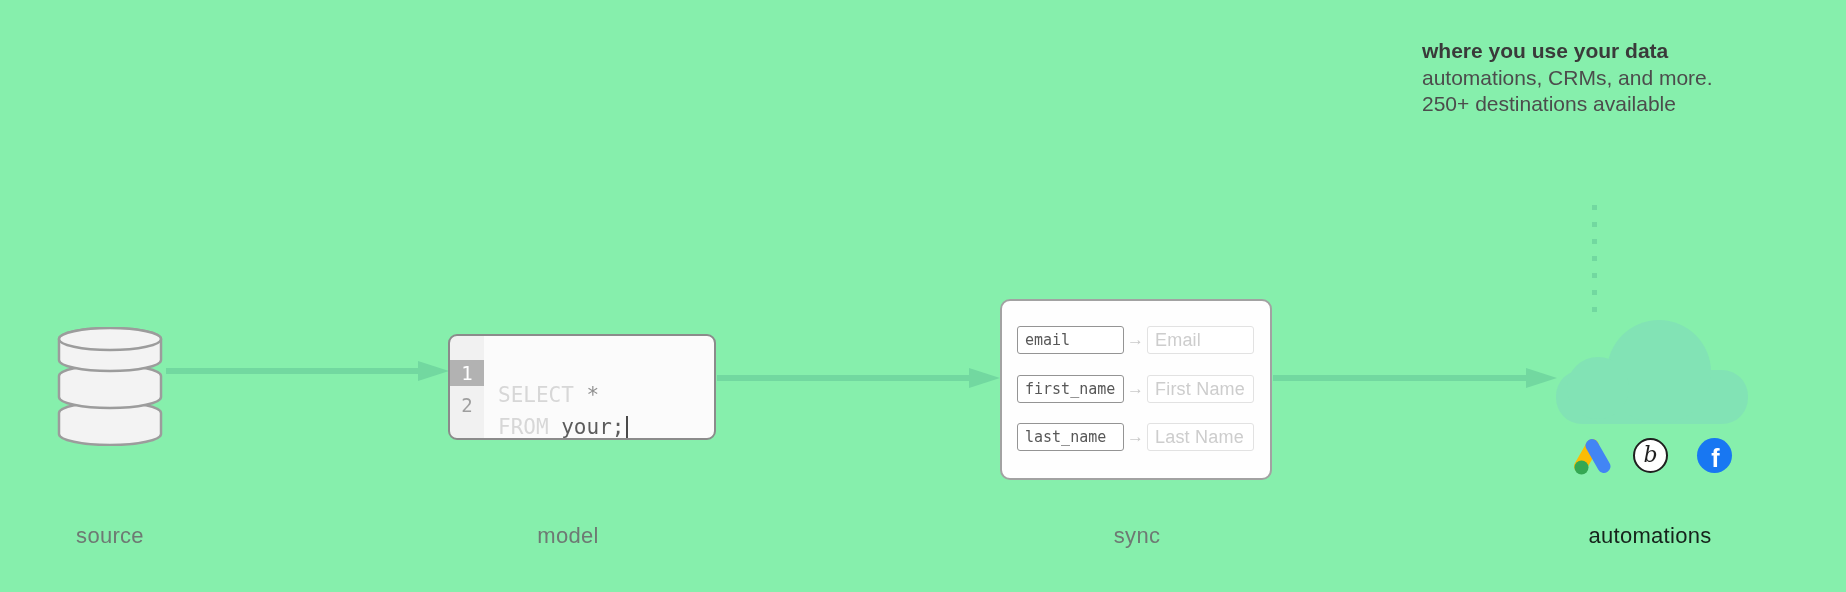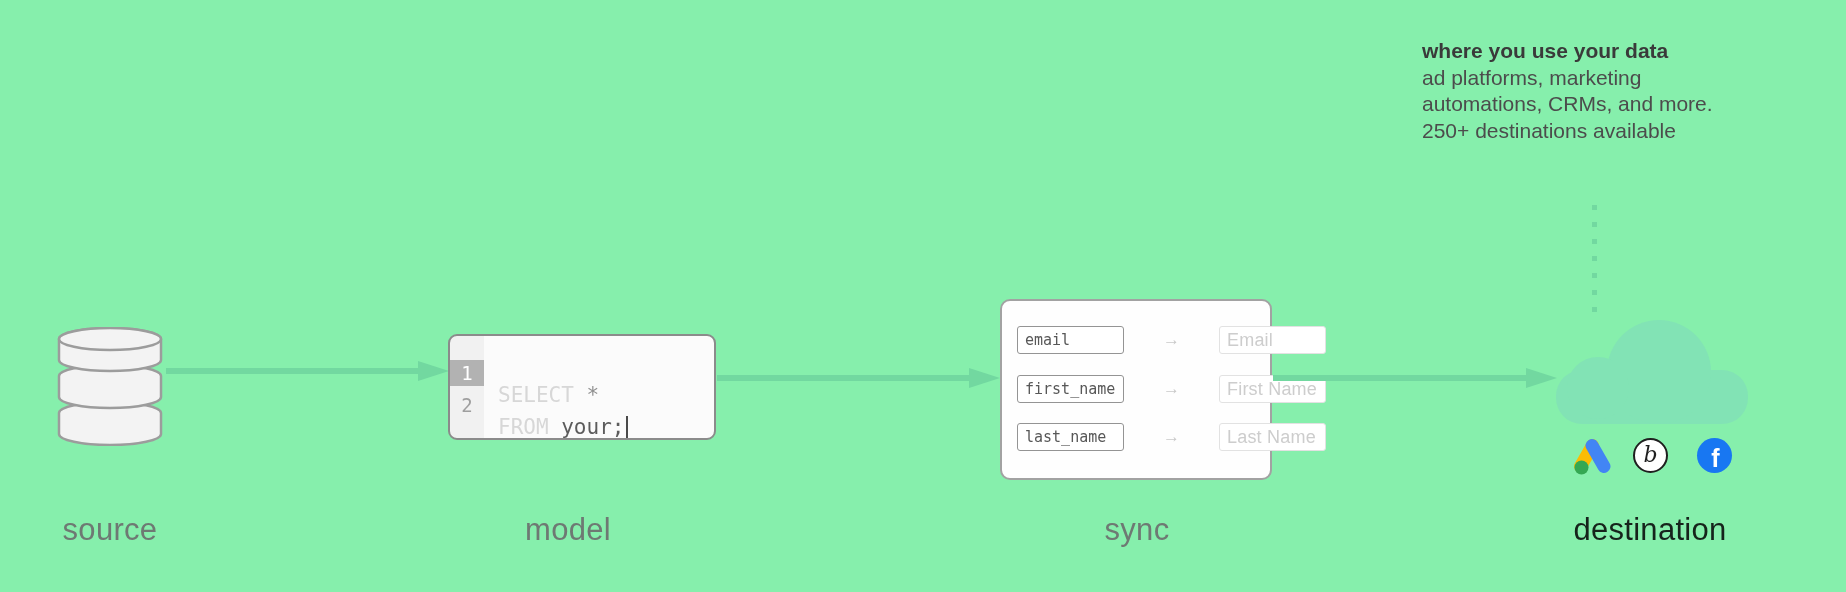--- a/index.html
+++ b/index.html
@@ -46,21 +46,21 @@
   .code-kw { color:#d7d7d7; }
   .code-op { color:#8f8f8f; }
   .code-dark { color:#5c5c5c; }
   .caret { display:inline-block; width:2px; height:22px; background:#4a4a4a; margin-left:2px; vertical-align:-4px; }
 
   
   .sync-panel {
     position:absolute; left:1000px; top:299px; width:272px; height:181px; box-sizing:border-box;
     border:2px solid #a2a2a2; border-radius:10px; background:#fefefe;
   }
-  .map-row { position:absolute; left:15px; display:flex; align-items:center; height:28px;gap:36px; }
+  .map-row { position:absolute; left:15px; display:flex; align-items:center; height:28px; }
   .map-row-1 { top:25px; } .map-row-2 { top:74px; } .map-row-3 { top:122px; }
   .field-box {
     box-sizing:border-box; width:107px; height:28px; border:1.5px solid #949494; border-radius:3px;
     font-family:"DejaVu Sans Mono", monospace; font-size:15px; color:#585858;
     display:flex; align-items:center; padding-left:7px; background:#ffffff;
   }
   .map-arrow { width:23px; text-align:center; color:#c9c9c9; font-size:17px; }
   .mapped-box {
     box-sizing:border-box; width:107px; height:28px; border:1.5px solid #e2e2e2; border-radius:3px;
     font-size:18px; color:#cdcdcd; letter-spacing:0.2px;
@@ -78,36 +78,35 @@
   .braze-icon span { transform:translateY(-1px); }
   .fb-icon {
     position:absolute; left:1697px; top:438px; width:35px; height:35px; border-radius:50%;
     background:#1877f2; color:#ffffff; display:flex; align-items:center; justify-content:center;
     font-weight:bold; font-size:25px; overflow:hidden;
   }
   .fb-icon span { transform:translate(1px,3px); }
 
   
   .stage-label {
-    position:absolute; top:512px; transform:translateX(-50%);
-    font-size:31px; color:#6e7973; letter-spacing:0.3px; white-space:nowrap;
+    position:absolute; top:523px; transform:translateX(-50%);
+    font-size:22px; color:#6e7973; letter-spacing:0.3px; white-space:nowrap;
   }
   .stage-label.src { left:110px; }
   .stage-label.mdl { left:568px;text-align:right; }
   .stage-label.snc { left:1137px; }
   .stage-label.dst { left:1650px; color:#16231b; font-weight:500; }
 </style>
 </head>
 <body>
 
 <div class="canvas">
 
   <div class="note">
     <div class="note-title">where you use your data</div>
-    <div class="note-line">ad platforms, marketing</div>
     <div class="note-line">automations, CRMs, and more.</div>
     <div class="note-line">250+ destinations available</div>
   </div>
 
   <div class="dotted"></div>
 
   <svg class="db-svg" width="106" height="119" viewBox="0 0 106 119">
     <g fill="#f3f3f3" stroke="#9c9c9c" stroke-width="2.5" stroke-linejoin="round">
       <path transform="translate(0,74)" d="M2,12 A51,11 0 0 1 104,12 L104,33 A51,11 0 0 1 2,33 Z"></path>
       <path transform="translate(0,37)" d="M2,12 A51,11 0 0 1 104,12 L104,33 A51,11 0 0 1 2,33 Z"></path>
@@ -176,15 +175,15 @@
   <div class="braze-icon">
     <span>b</span>
   </div>
   <div class="fb-icon">
     <span>f</span>
   </div>
 
   <div class="stage-label src">source</div>
   <div class="stage-label mdl">model</div>
   <div class="stage-label snc">sync</div>
-  <div class="stage-label dst">destination</div>
+  <div class="stage-label dst">automations</div>
 
 </div>
 
 </body></html>

